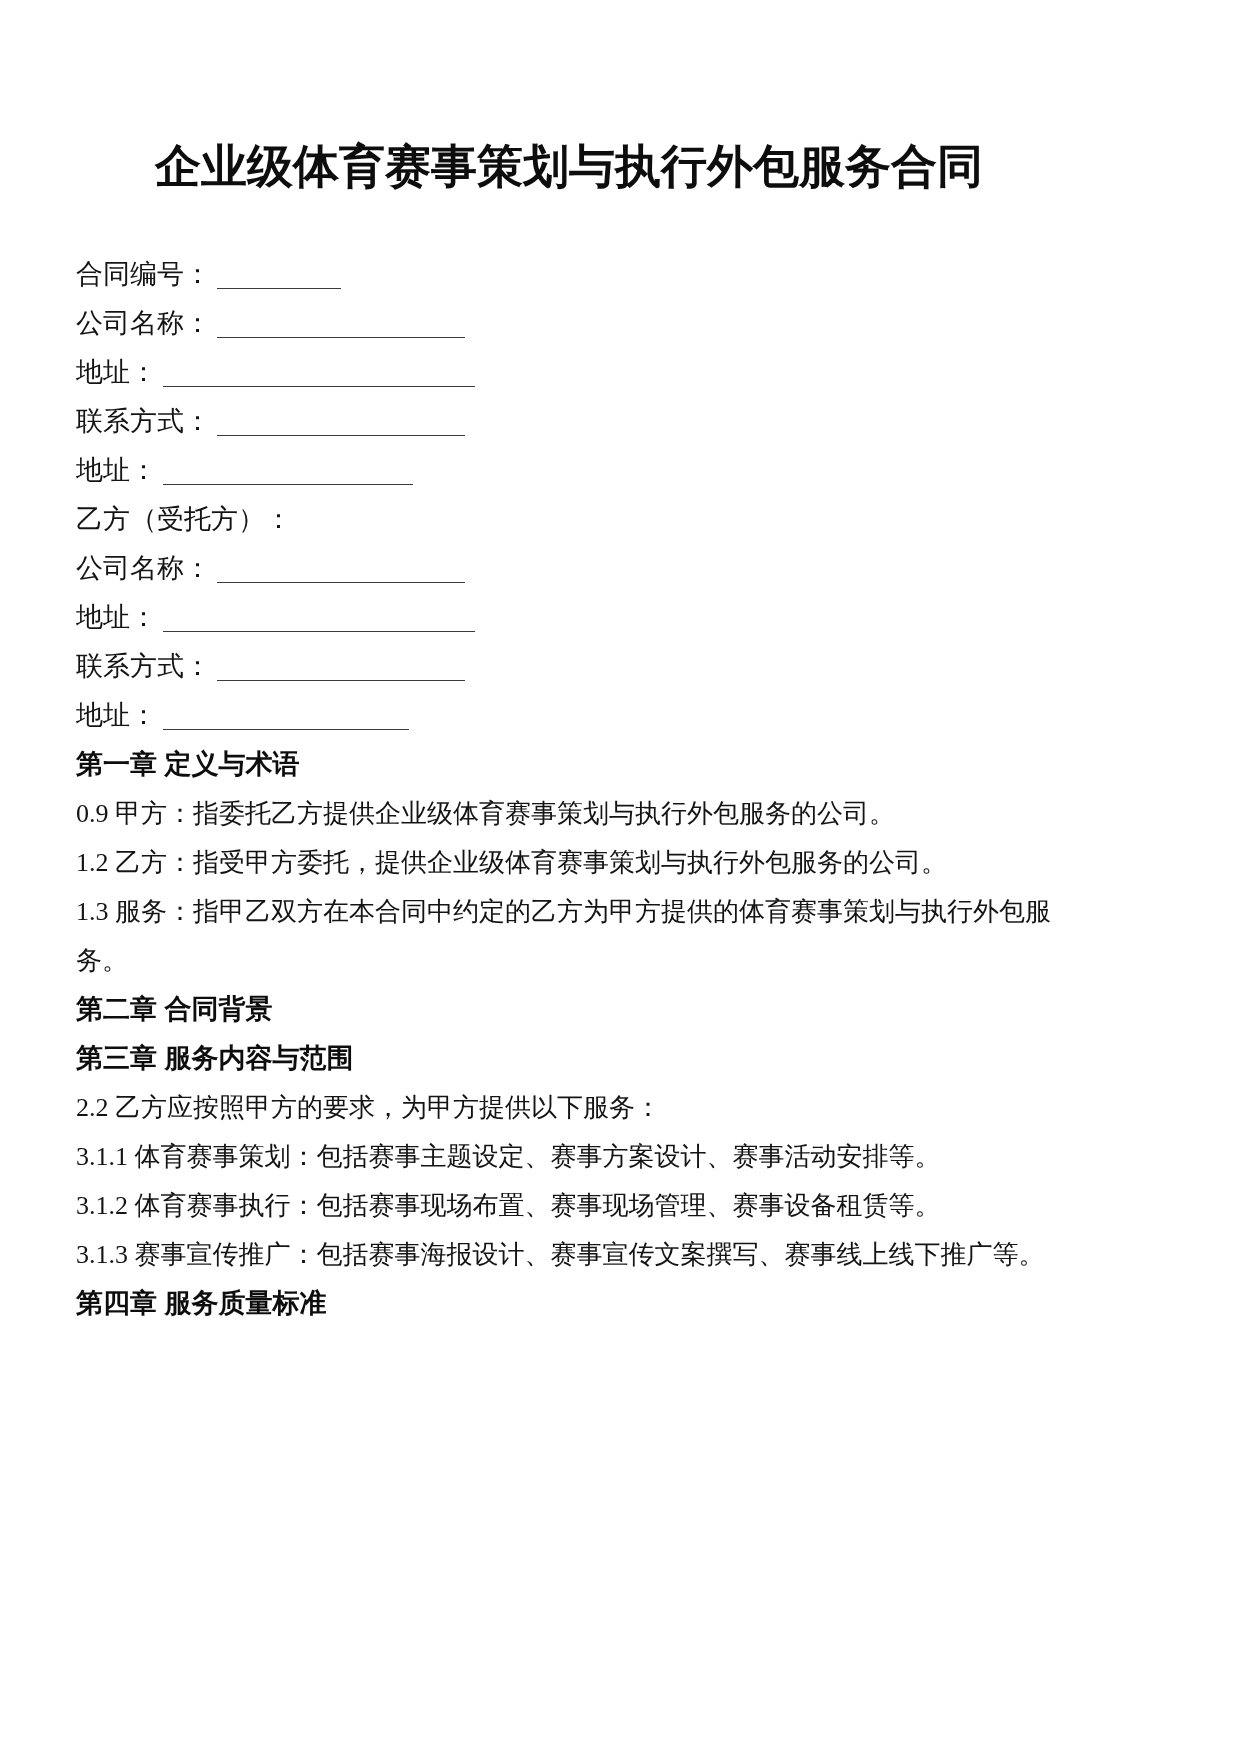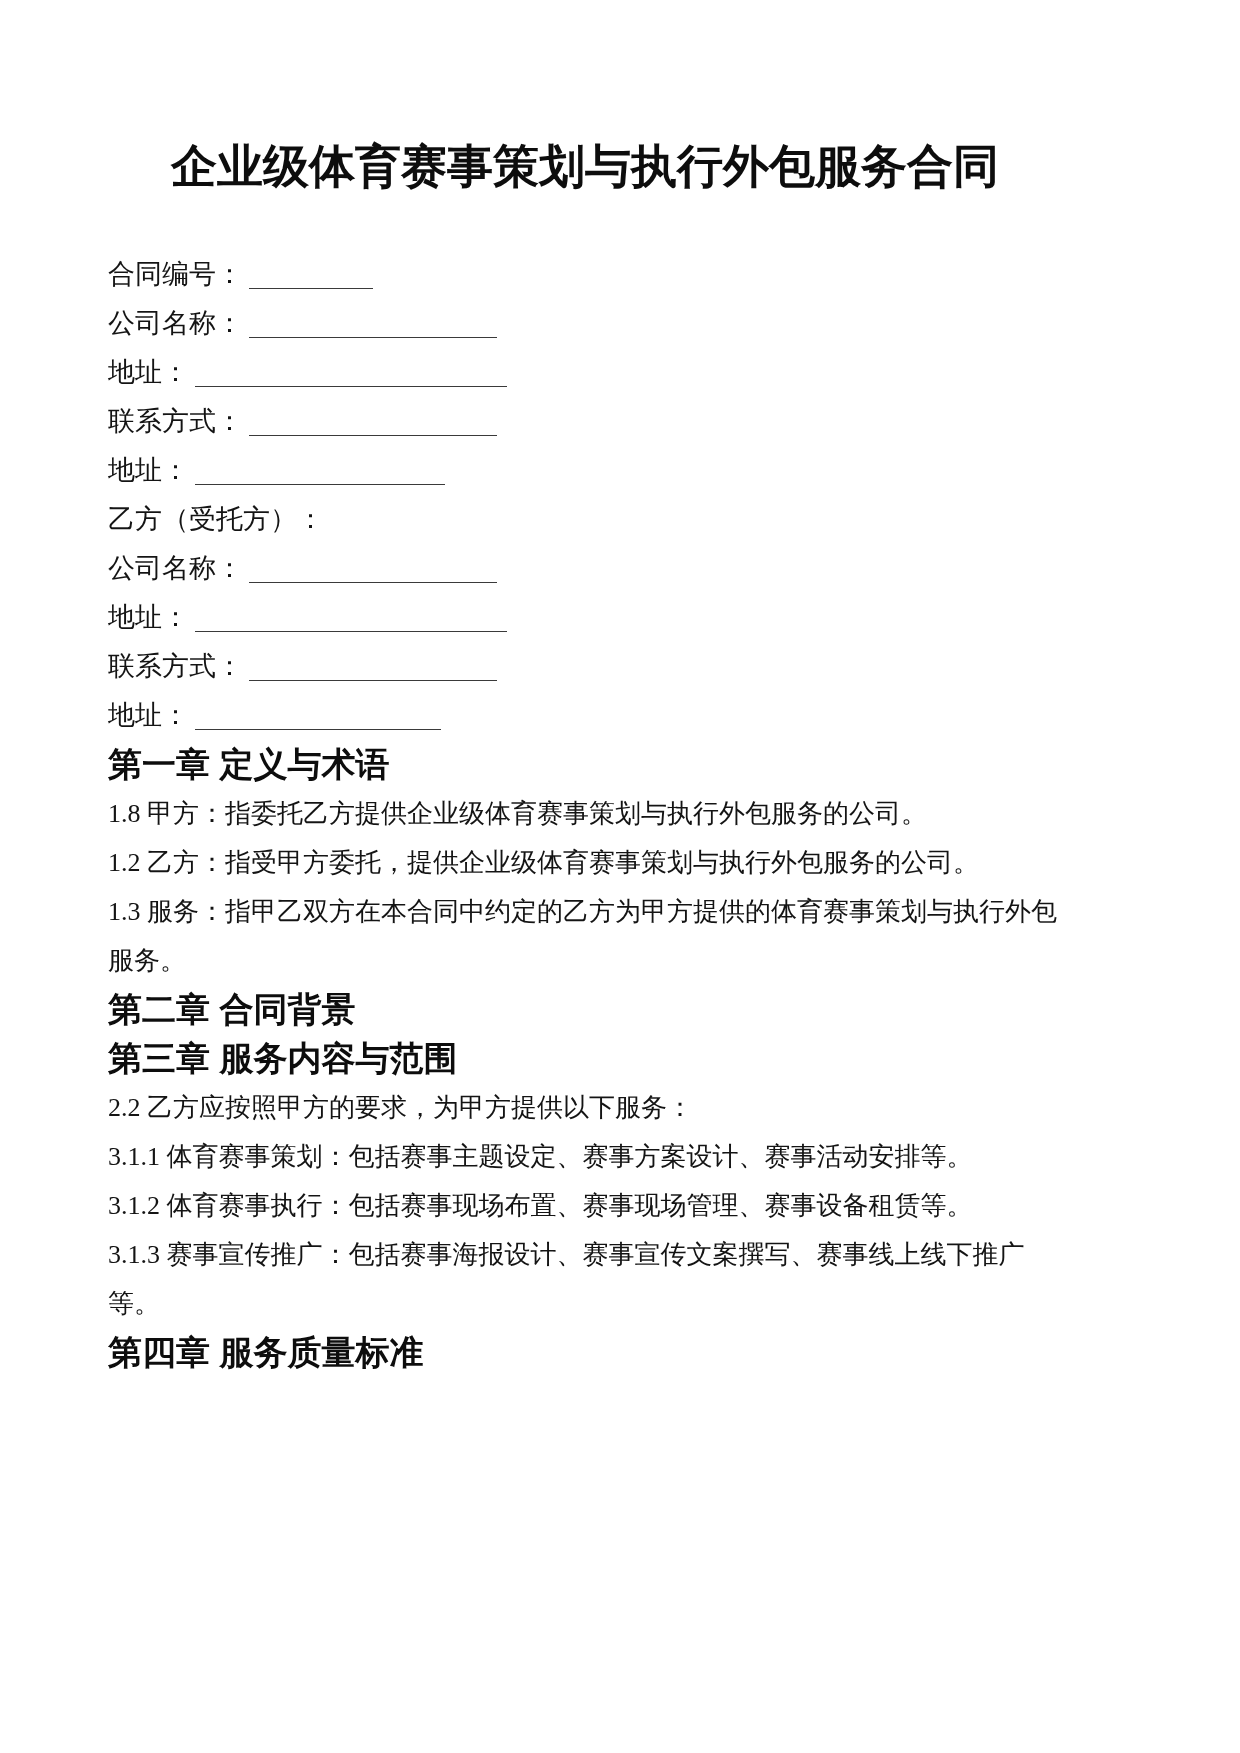--- a/index.html
+++ b/index.html
@@ -2,21 +2,21 @@
 <html><head>
 <meta charset="utf-8">
 <style>
   html,body{margin:0;padding:0;background:#fff;}
   .page{
     position:relative;
     width:1240px;
     height:1753px;
     background:#ffffff;
     box-sizing:border-box;
-    padding:138px 178px 0 108px;
+    padding:138px 178px 0 76px;
     font-family:"Liberation Serif","DejaVu Serif",serif;
     color:#141414;
     overflow:hidden;
   }
   .title{
     margin:0;
     font-size:46px;
     line-height:58px;
     font-weight:700;
     text-align:center;
@@ -33,21 +33,21 @@
     white-space:nowrap;
   }
   .para{
     font-size:26px;
     line-height:49px;
     margin:0;
     text-align:left;
     word-break:break-all;
   }
   .heading{
-    font-size:34px;
+    font-size:27px;
     line-height:49px;
     margin:0;
     font-weight:700;
     font-family:"Liberation Sans","DejaVu Sans",sans-serif;
     color:#0d0d0d;
   }
   .blank{
     display:inline-block;
     border-bottom:1px solid #3a3a3a;
     height:20px;
@@ -79,21 +79,21 @@
 
     <div class="line"><span>公司名称：</span><span class="blank" style="width:248px"></span></div>
 
     <div class="line"><span>地址：</span><span class="blank" style="width:312px"></span></div>
 
     <div class="line"><span>联系方式：</span><span class="blank" style="width:248px"></span></div>
 
     <div class="line"><span>地址：</span><span class="blank" style="width:246px"></span></div>
 
     <h2 class="heading">第一章 定义与术语</h2>
-    <p class="para">1.8 甲方：指委托乙方提供企业级体育赛事策划与执行外包服务的公司。</p>
+    <p class="para">0.9 甲方：指委托乙方提供企业级体育赛事策划与执行外包服务的公司。</p>
     <p class="para">1.2 乙方：指受甲方委托，提供企业级体育赛事策划与执行外包服务的公司。</p>
     <p class="para">1.3 服务：指甲乙双方在本合同中约定的乙方为甲方提供的体育赛事策划与执行外包服务。</p>
 
     <h2 class="heading">第二章 合同背景</h2>
 
     <h2 class="heading">第三章 服务内容与范围</h2>
     <p class="para">2.2 乙方应按照甲方的要求，为甲方提供以下服务：</p>
     <p class="para">3.1.1 体育赛事策划：包括赛事主题设定、赛事方案设计、赛事活动安排等。</p>
     <p class="para">3.1.2 体育赛事执行：包括赛事现场布置、赛事现场管理、赛事设备租赁等。</p>
     <p class="para">3.1.3 赛事宣传推广：包括赛事海报设计、赛事宣传文案撰写、赛事线上线下推广等。</p>

